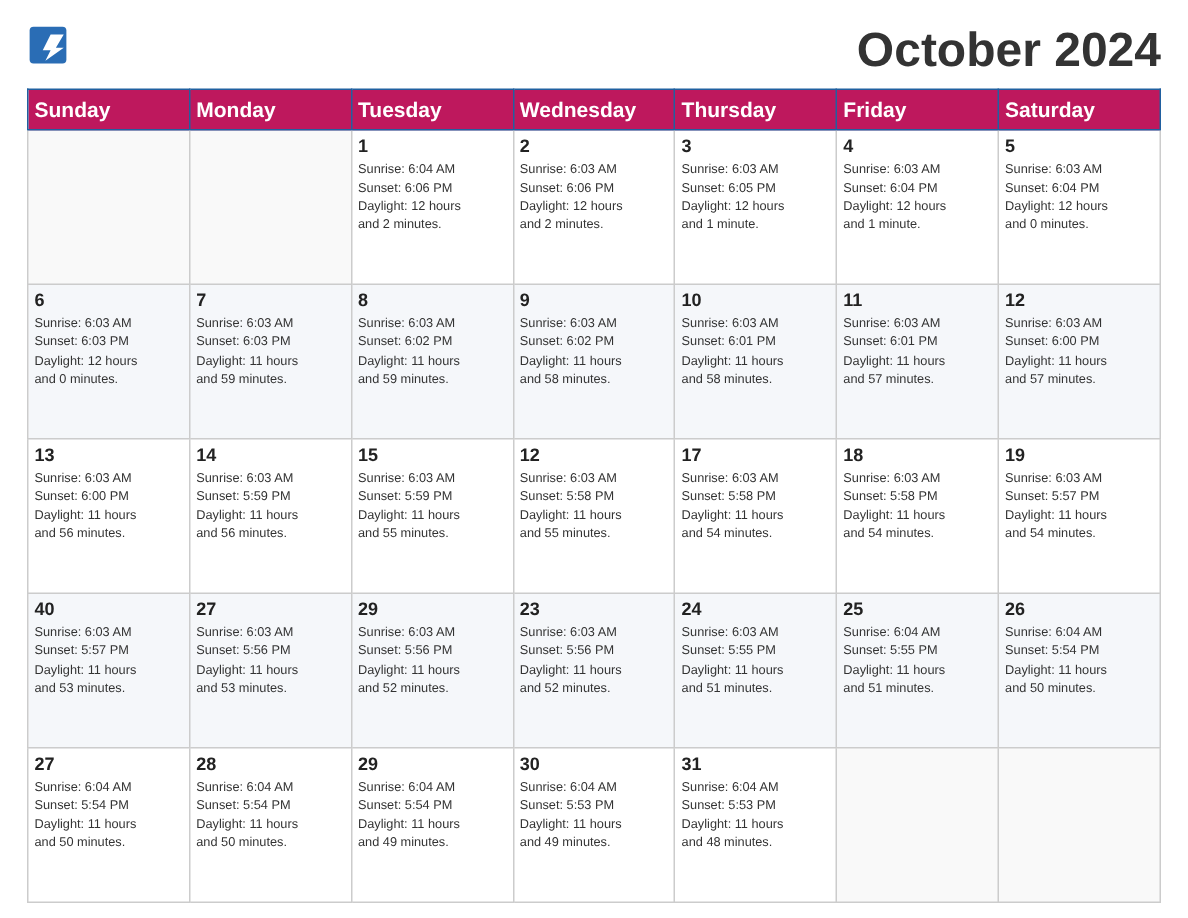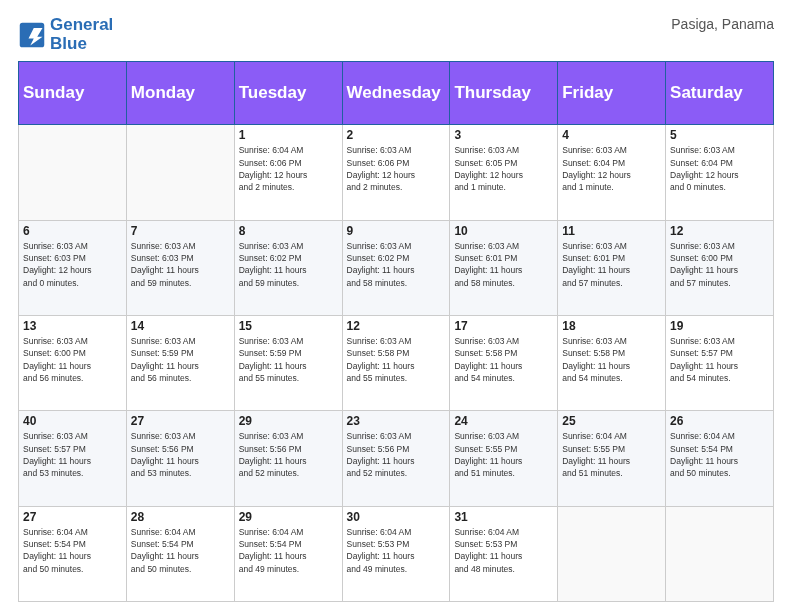--- a/index.html
+++ b/index.html
@@ -55,25 +55,25 @@
       color: #555;
       text-align: right;
     }
     .calendar {
       flex: 1;
       border-collapse: collapse;
       width: 100%;
       table-layout: fixed;
     }
     .calendar th {
-      background: #8b5cf6;
+      background: #be185d;
       color: #fff;
-      font-size: 17px;
+      font-size: 14px;
       font-weight: bold;
-      padding: 21px 4px;
+      padding: 5px 4px;
       text-align: left;
       border: 1px solid #2060a0;
     }
     .calendar td {
       vertical-align: top;
       border: 1px solid #ccc;
       padding: 3px 4px;
       font-size: 9px;
       color: #333;
       background: #fff;
@@ -101,27 +101,23 @@
 </head>
 <body>
 
 <div class="page">
   <div class="header">
     <div class="logo">
       <svg class="logo-icon" viewBox="0 0 32 32">
         <rect x="2" y="2" width="28" height="28" rx="3" fill="#2a6db5"></rect>
         <polygon points="18,8 28,8 22,18 28,18 14,28 18,20 12,20" fill="white"></polygon>
       </svg>
-      <div class="logo-text">
-        <div><span>General</span></div>
-        <div><span style="color:#2a6db5">Blue</span></div>
-      </div>
     </div>
     <div class="title-block">
-      <div class="location">Pasiga, Panama</div>
+      <div class="month-title">October 2024</div>
     </div>
   </div>
 
   <table class="calendar">
     <thead>
       <tr>
 
       <th>Sunday</th>
           <th>Monday</th>
           <th>Tuesday</th>

